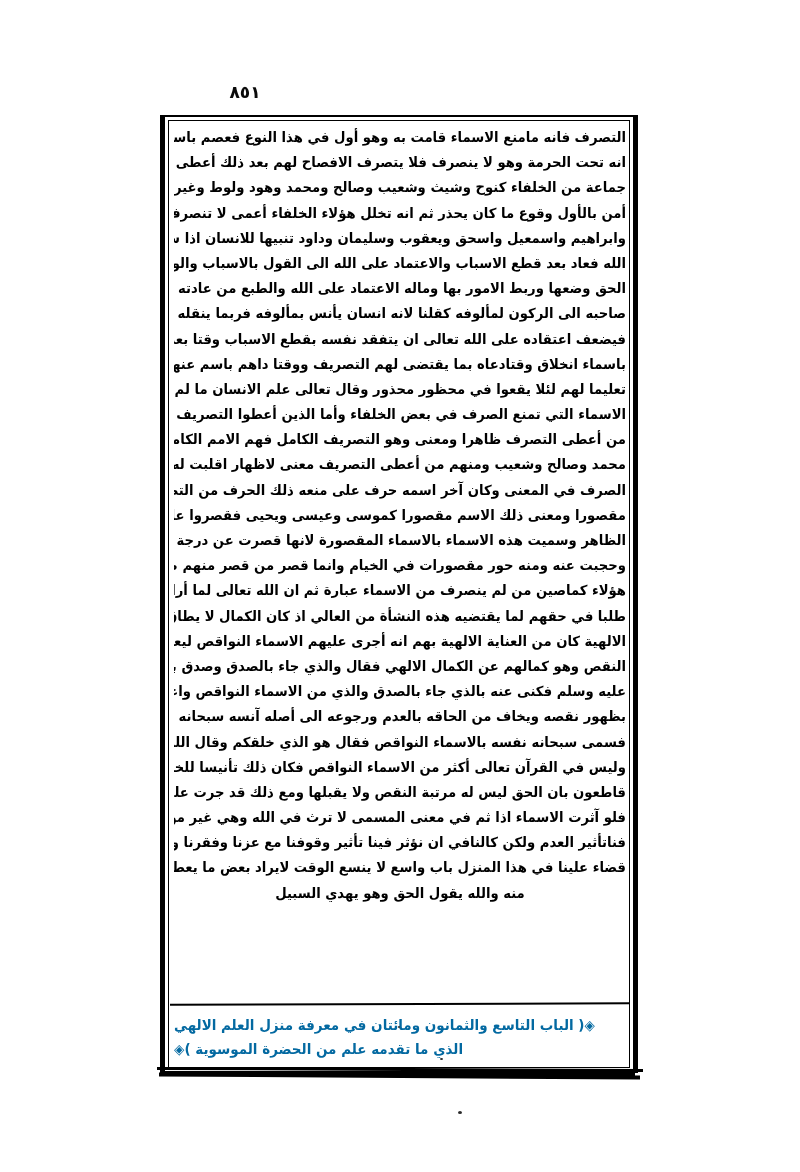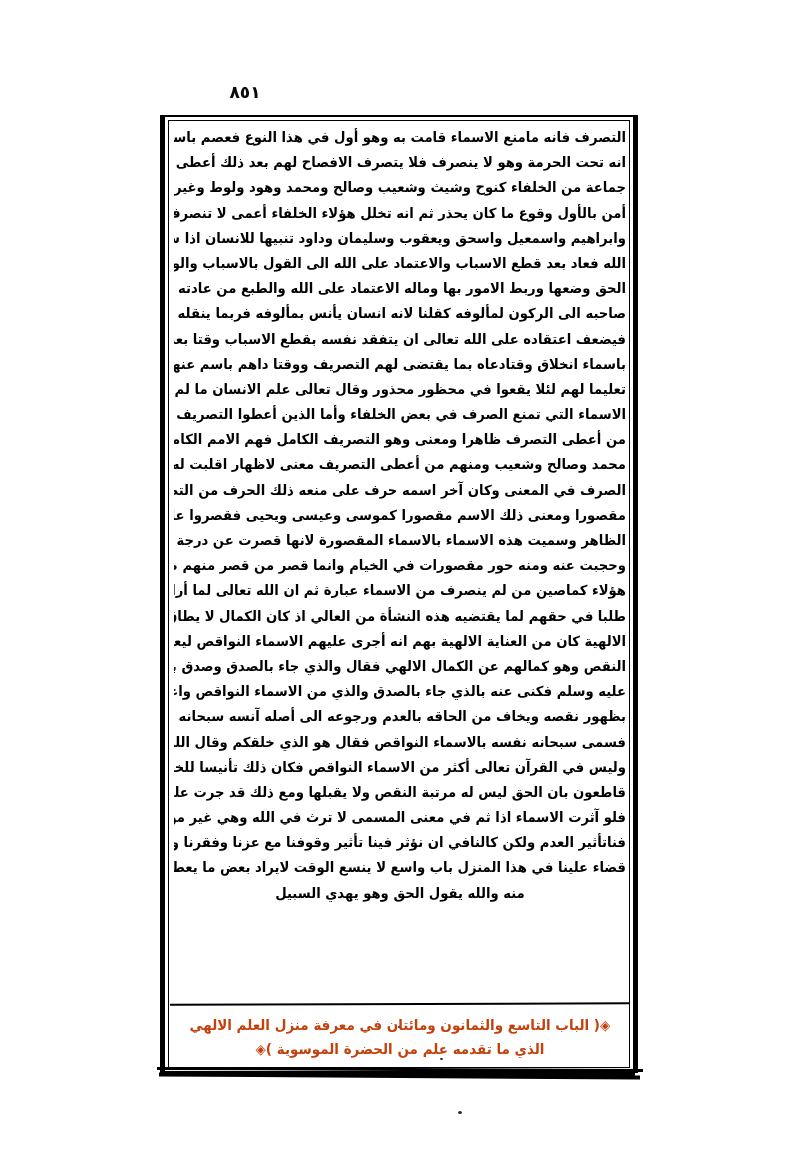--- a/index.html
+++ b/index.html
@@ -133,22 +133,22 @@
     transform: rotate(-0.18deg);
   }
 
   
   #chapter-heading {
     position: absolute;
     left: 9px;
     top: 896px;
     width: 452px;
     direction: rtl;
-    text-align: center;
-    color: #c2410c;
+    text-align: left;
+    color: #0369a1;
   }
   #chapter-heading .h-line {
     display: block;
     font-family: "DejaVu Sans", sans-serif;
     font-size: 13.5px;
     line-height: 24px;
     font-weight: 700;
     letter-spacing: -0.2px;
     white-space: nowrap;
     transform: scaleY(1.05);

